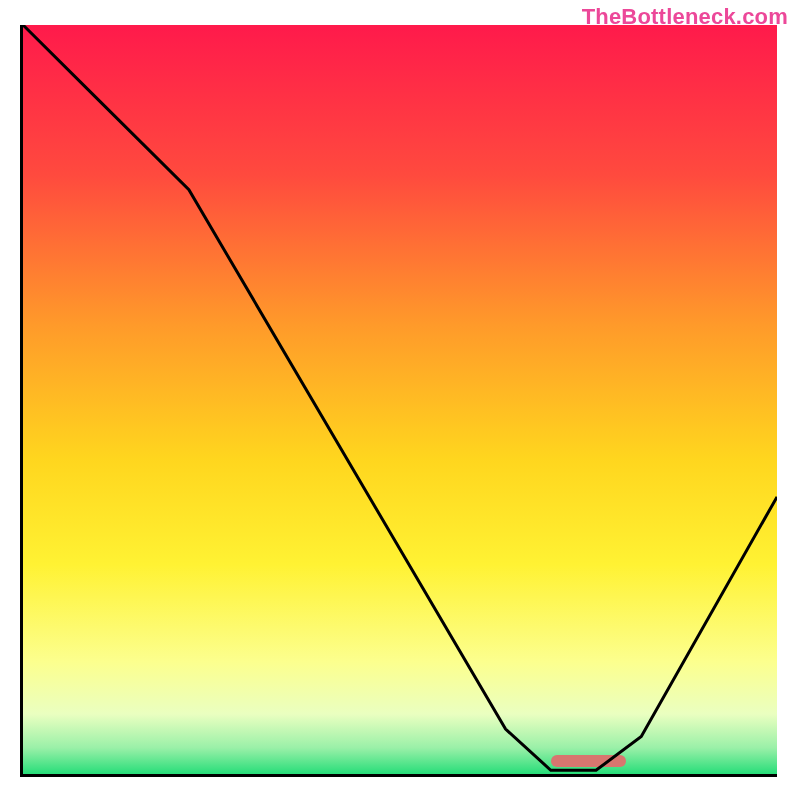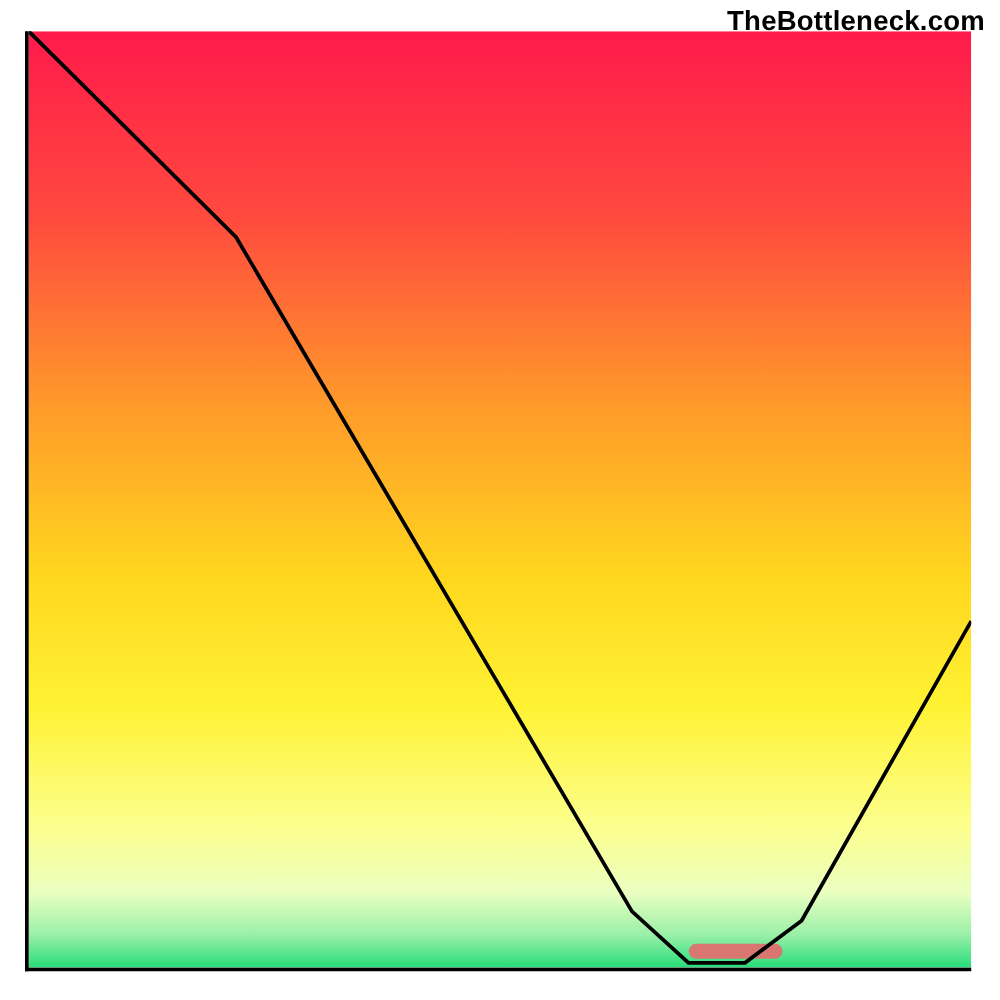--- a/index.html
+++ b/index.html
@@ -15,21 +15,21 @@
     position: relative;
     width: 800px;
     height: 800px;
   }
   .watermark {
     position: absolute;
     top: 4px;
     right: 12px;
     font-size: 22px;
     font-weight: 600;
-    color: #000000;
+    color: #ec4899;
     letter-spacing: 0.2px;
     z-index: 10;
   }
   .plot {
     position: absolute;
     left: 20px;
     top: 25px;
     width: 757px;
     height: 752px;
     border-left: 3px solid #000;

